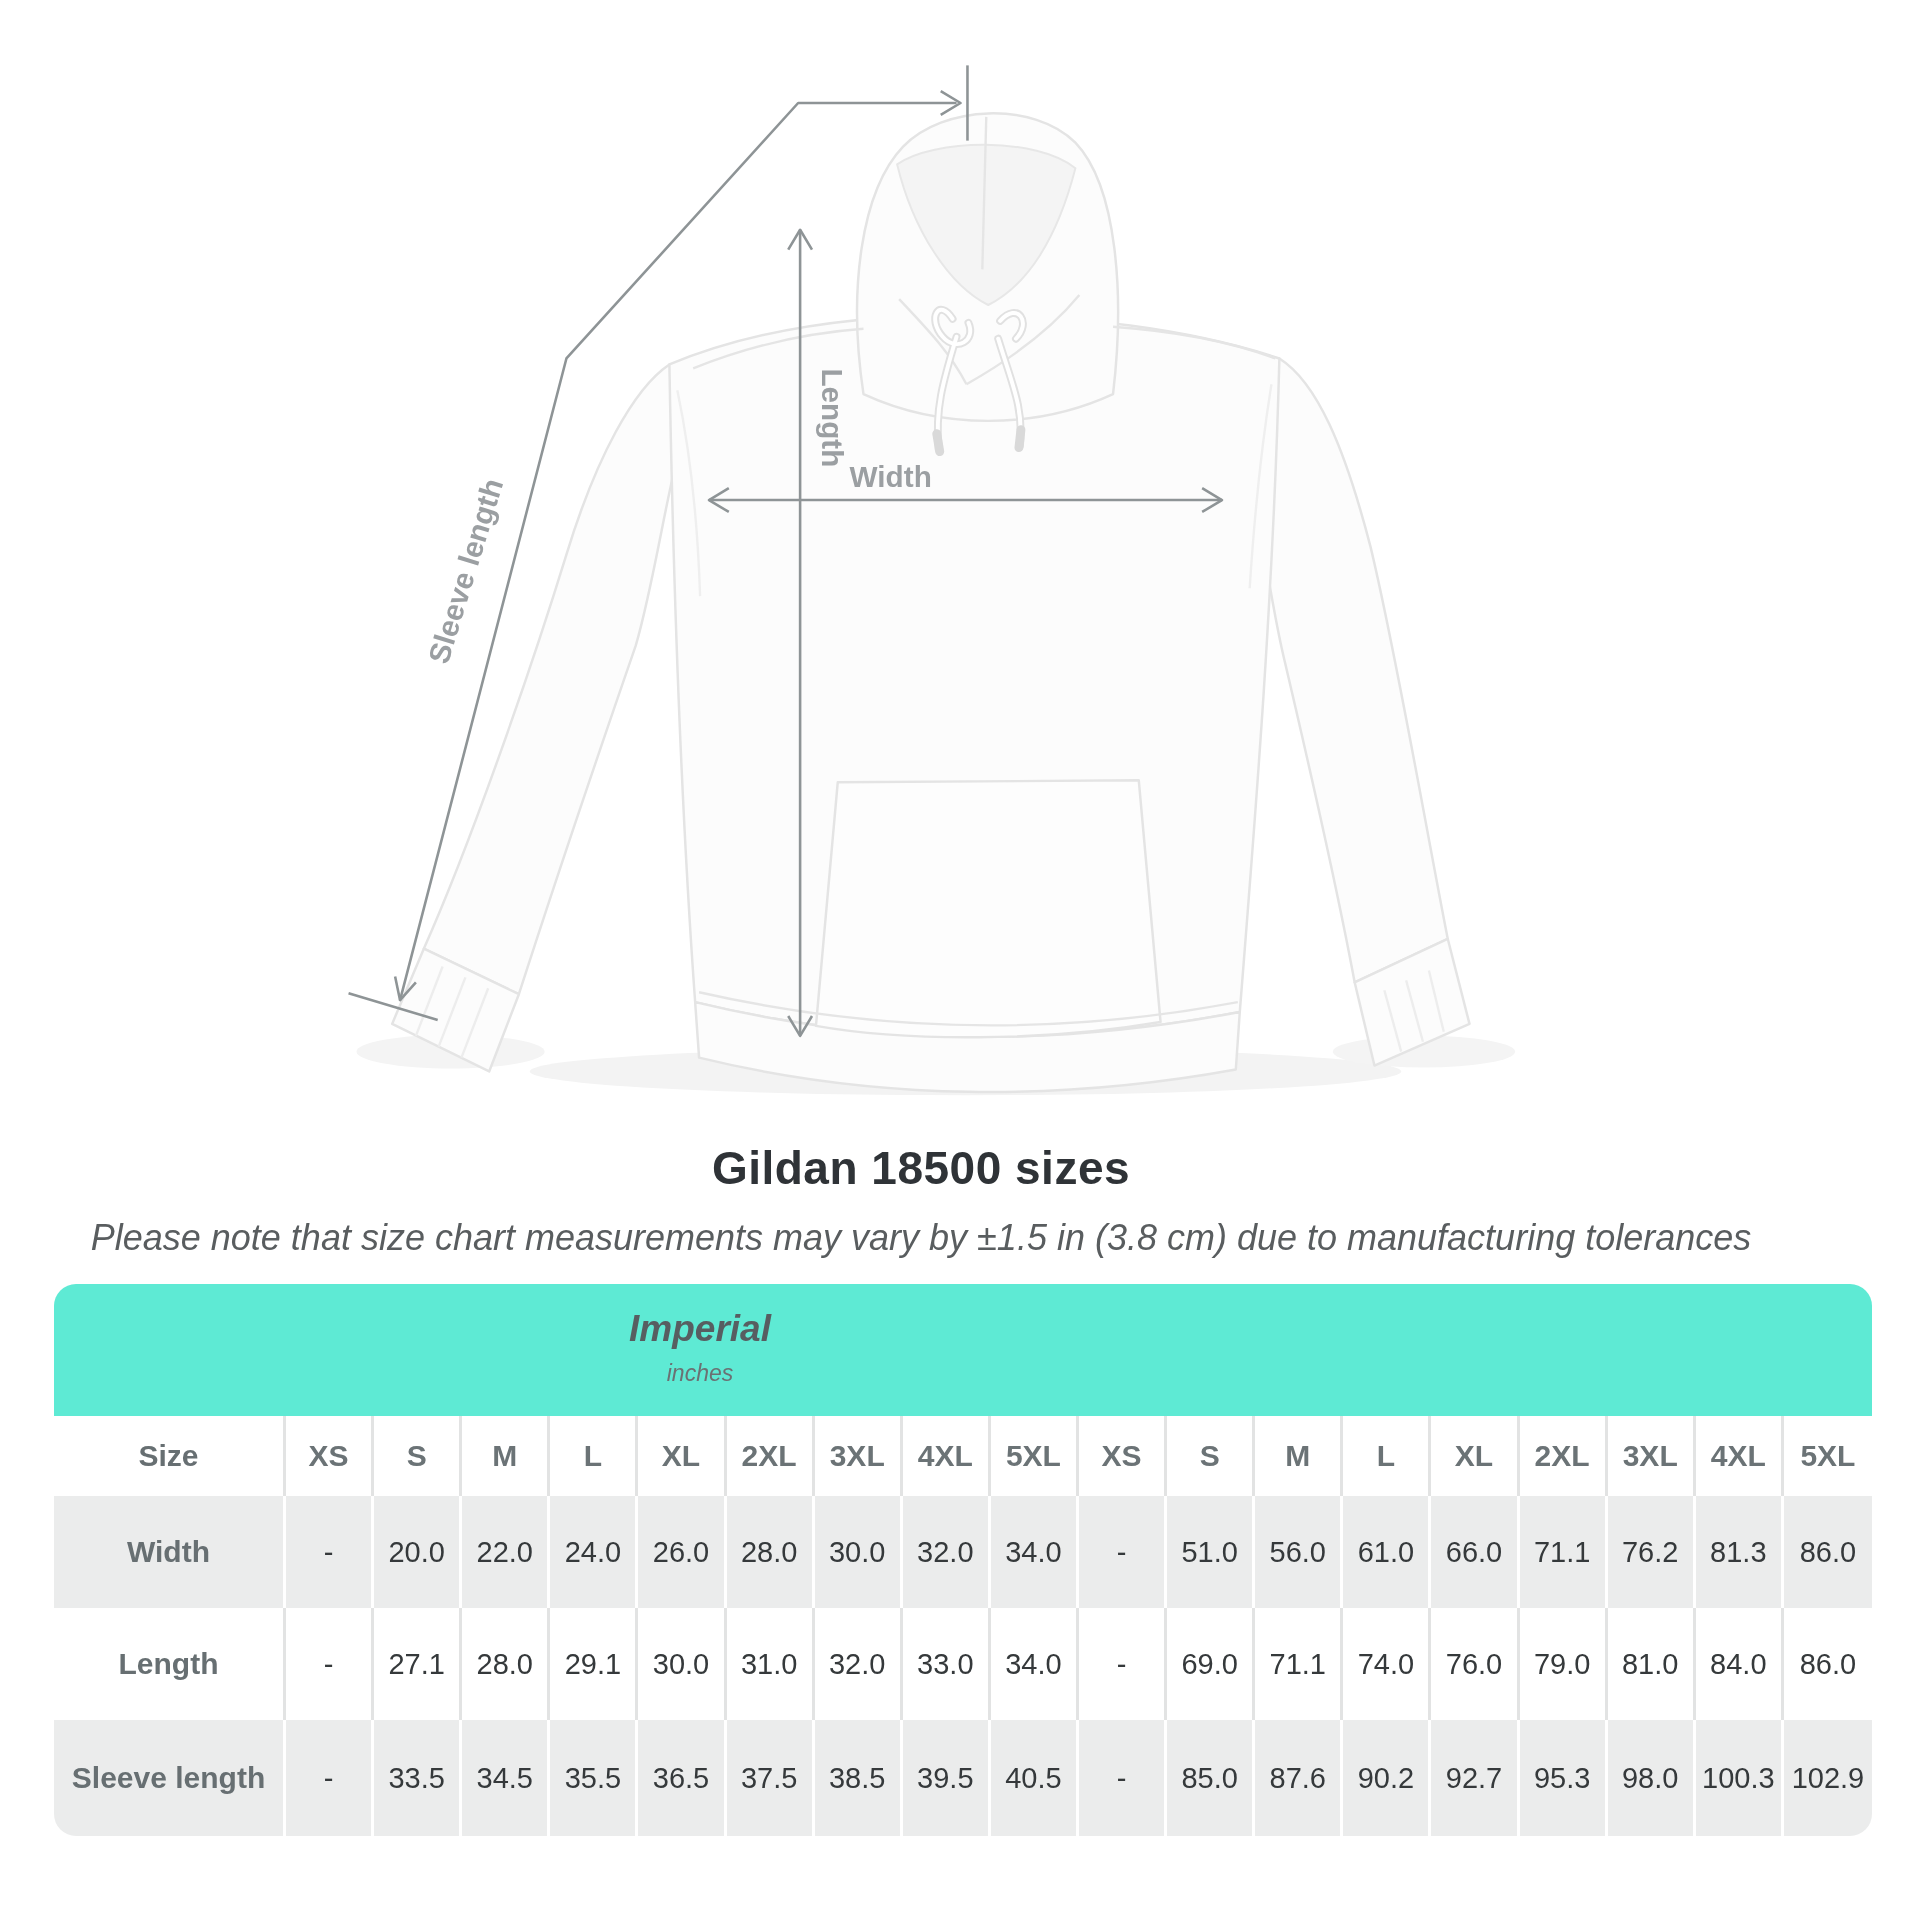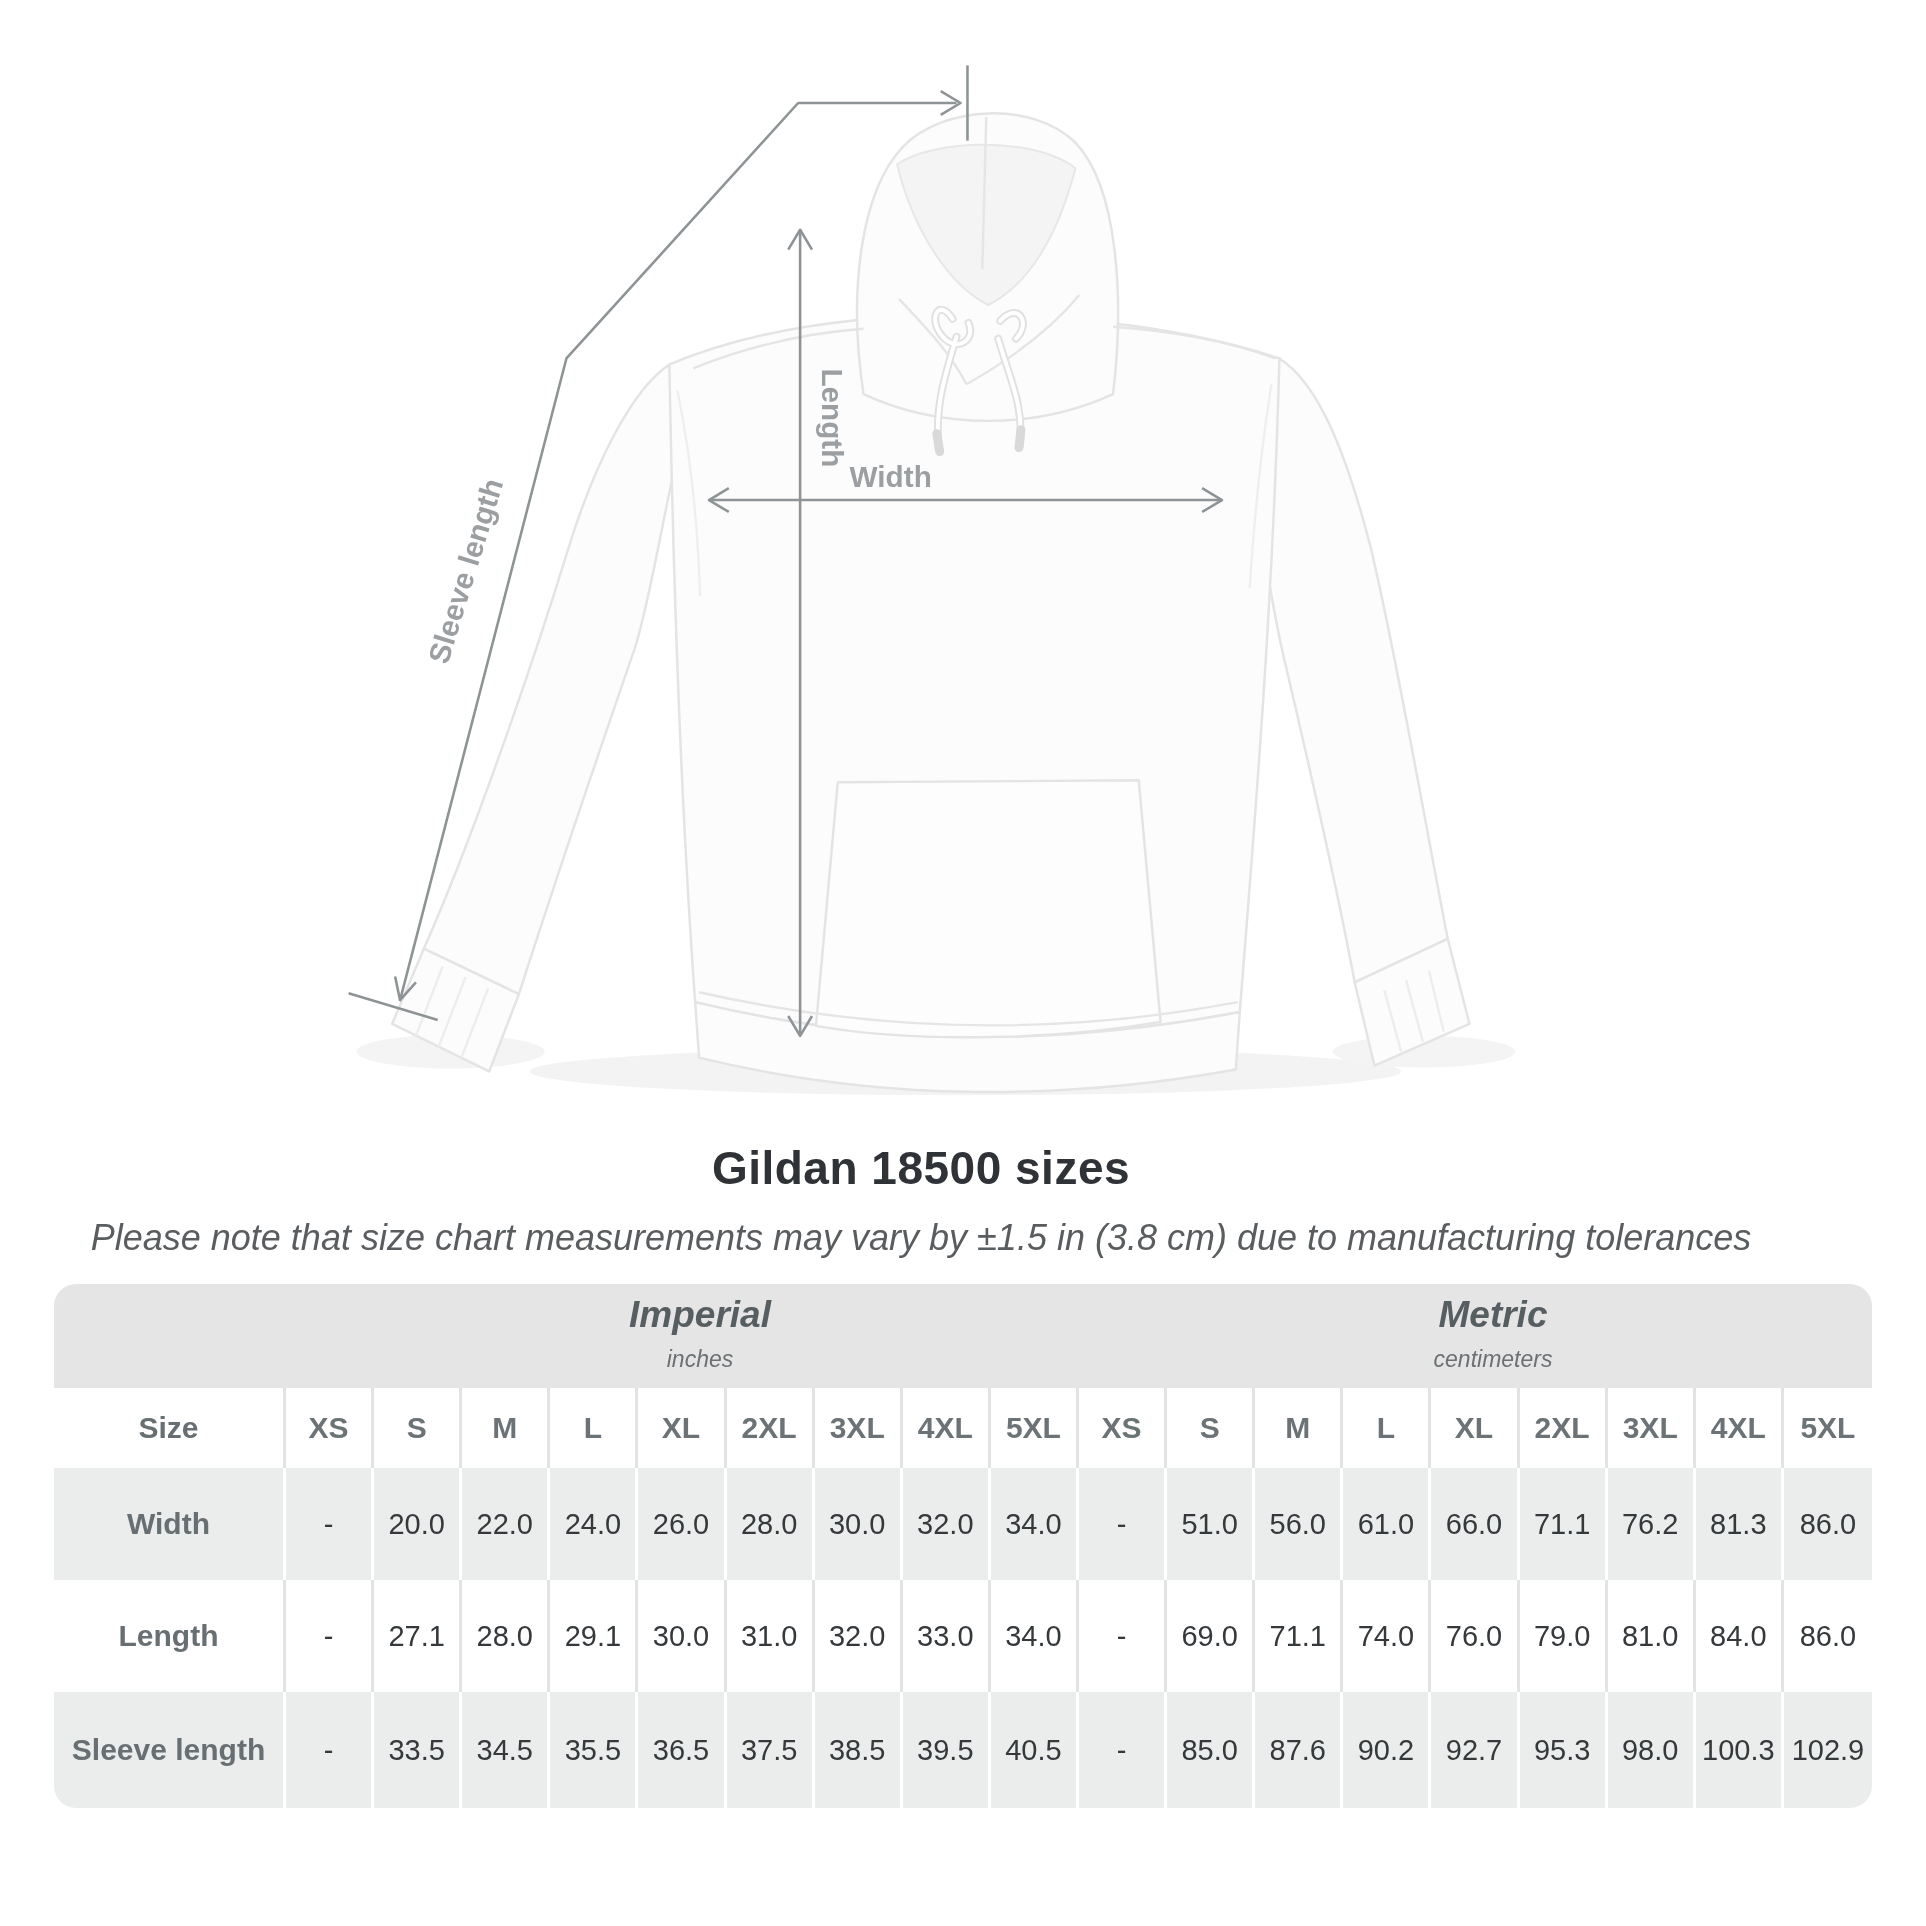--- a/index.html
+++ b/index.html
@@ -9,21 +9,21 @@
 
   .diagram { position:absolute; left:0; top:0; }
 
   .heading { position:absolute; left:0; top:1141px; width:1806px; text-align:center;padding-left:36px; }
   .title { font-size:46px; font-weight:bold; color:#2f3337; letter-spacing:0.5px; }
   .subtitle { margin-top:22px; font-size:36px; font-style:italic; color:#595d5f; }
 
   .size-table { position:absolute; left:54px; top:1284px; width:1818px; }
   .t-header {
     display:grid; grid-template-columns:232px repeat(18,1fr);
-    height:104px; background:#e5e5e5; border-radius:22px 22px 0 0; overflow:hidden;gap:35px;
+    height:132px; background:#5eead4; border-radius:22px 22px 0 0; overflow:hidden;gap:35px;
   }
   .h-group { grid-column:span 9; display:flex; flex-direction:column; align-items:center; justify-content:center; gap:10px; padding-bottom:6px; }
   .g-name { font-size:37px; font-weight:bold; font-style:italic; color:#575e61; }
   .g-unit { font-size:23px; font-style:italic; color:#6b7173; }
 
   .t-row { display:grid; grid-template-columns:232px repeat(18,1fr); }
   .t-row .cell {
     display:flex; align-items:center; justify-content:center;
     font-size:29px; color:#35393b; border-right:3px solid var(--sep);
   }
@@ -117,24 +117,20 @@
     <div class="subtitle">Please note that size chart measurements may vary by ±1.5 in (3.8 cm) due to manufacturing tolerances</div>
   </div>
 
   <div class="size-table">
 
     <div class="t-header">
       <div class="h-spacer"></div>
       <div class="h-group">
         <div class="g-name">Imperial</div>
         <div class="g-unit">inches</div>
-      </div>
-      <div class="h-group">
-        <div class="g-name">Metric</div>
-        <div class="g-unit">centimeters</div>
       </div>
     </div>
 
     <div class="t-row row-white row-size">
       <div class="cell lbl">Size</div>
       <div class="cell szh">XS</div>
       <div class="cell szh">S</div>
       <div class="cell szh">M</div>
       <div class="cell szh">L</div>
       <div class="cell szh">XL</div>

